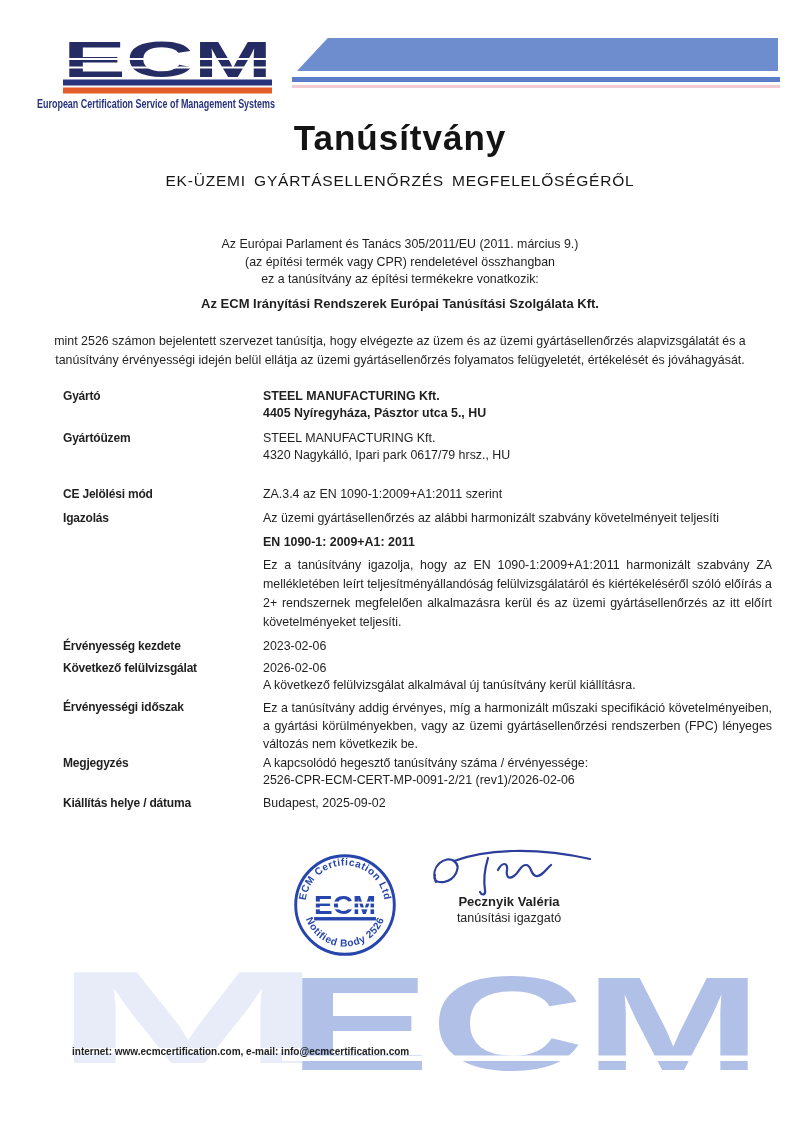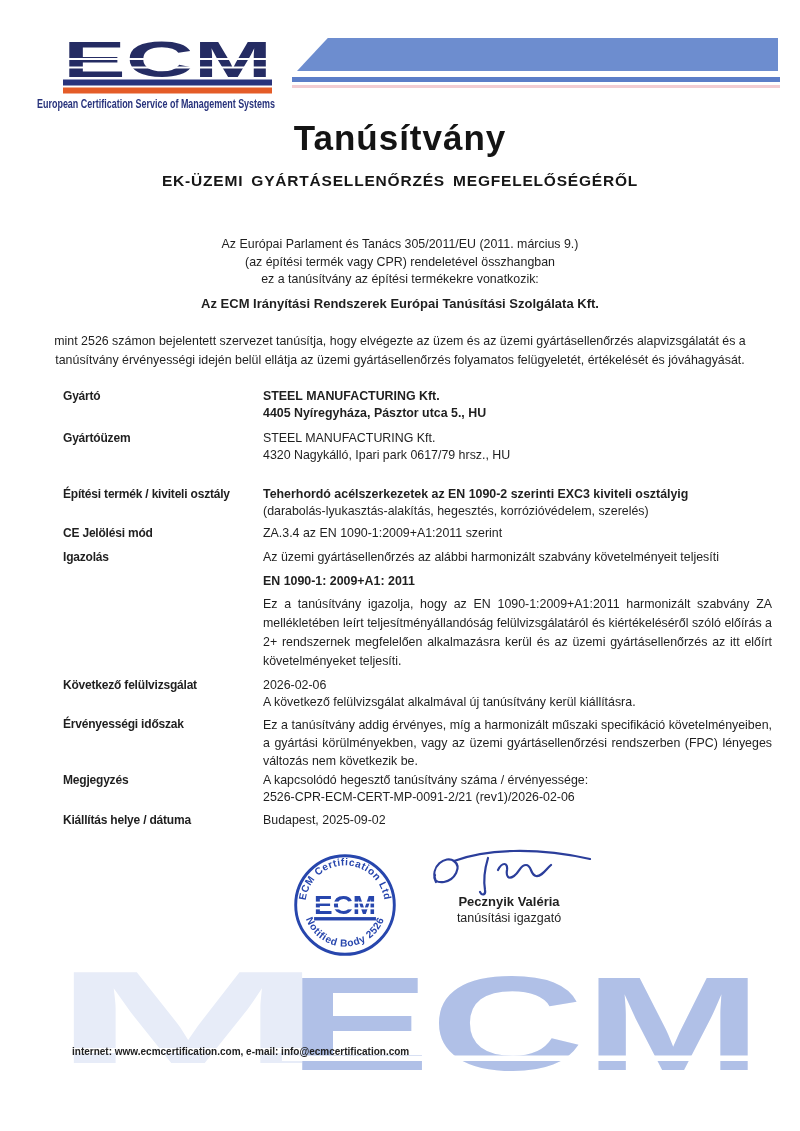--- a/index.html
+++ b/index.html
@@ -10,21 +10,21 @@
   svg text{font-family:"Liberation Sans",sans-serif;}
 
   
   .band{left:297px;top:38px;width:481px;height:33px;background:#6d8dcf;
         clip-path:polygon(6.4% 0,100% 0,100% 100%,0 100%);}
   .band-line{left:292px;top:77px;width:488px;height:5px;background:#5c7ec8;}
   .band-pink{left:292px;top:85px;width:488px;height:3px;background:#f2ccd2;}
 
   
   .title{top:118px;font-size:35px;font-weight:bold;color:#141414;letter-spacing:1px;}
-  .subtitle{top:172px;font-size:15.5px;font-weight:bold;color:#161616;letter-spacing:.8px;word-spacing:3px;}
+  .subtitle{top:172px;font-size:15.5px;font-weight:normal;color:#161616;letter-spacing:.8px;word-spacing:3px;}
   .certno{top:207px;font-size:14px;font-weight:bold;color:#161616;letter-spacing:.4px;}
   .intro{top:236px;font-size:12.4px;line-height:17.5px;}
   .issuer{top:295px;font-size:13px;font-weight:bold;line-height:18px;}
   .mandate{left:30px;top:332px;width:740px;text-align:center;font-size:12.4px;line-height:18.5px;}
 
   
   .fields{left:63px;top:388px;width:709px;font-size:12.4px;}
   .row{display:flex;}
   .row .label{width:200px;flex:none;font-weight:bold;font-size:12px;letter-spacing:-.2px;line-height:17px;}
   .row .value{flex:1;}
@@ -94,44 +94,43 @@
       </div>
 
       <div class="row" style="margin-bottom:22px;">
         <div class="label">Gyártóüzem</div>
         <div class="value">
           <div class="line">STEEL MANUFACTURING Kft.</div>
           <div class="line">4320 Nagykálló, Ipari park 0617/79 hrsz., HU</div>
         </div>
       </div>
 
-      <div class="row" style="margin-bottom:5px;">
-        <div class="label">Építési termék / kiviteli osztály</div>
-        <div class="value">
-          <div class="line b">Teherhordó acélszerkezetek az EN 1090-2 szerinti EXC3 kiviteli osztályig</div>
-          <div class="line">(darabolás-lyukasztás-alakítás, hegesztés, korrózióvédelem, szerelés)</div>
-        </div>
-      </div>
 
       <div class="row" style="margin-bottom:7px;">
         <div class="label">CE Jelölési mód</div>
         <div class="value">
           <div class="line">ZA.3.4 az EN 1090-1:2009+A1:2011 szerint</div>
         </div>
       </div>
 
       <div class="row" style="margin-bottom:6px;">
         <div class="label">Igazolás</div>
         <div class="value">
           <div class="line">Az üzemi gyártásellenőrzés az alábbi harmonizált szabvány követelményeit teljesíti</div>
           <div class="line b" style="margin-top:7px;">EN 1090-1: 2009+A1: 2011</div>
           <div class="para" style="margin-top:5px;">Ez a tanúsítvány igazolja, hogy az EN 1090-1:2009+A1:2011 harmonizált szabvány ZA mellékletében leírt teljesítményállandóság felülvizsgálatáról és kiértékeléséről szóló előírás a 2+ rendszernek megfelelően alkalmazásra kerül és az üzemi gyártásellenőrzés az itt előírt követelményeket teljesíti.</div>
         </div>
       </div>
 
+      <div class="row" style="margin-bottom:5px;">
+        <div class="label">Érvényesség kezdete</div>
+        <div class="value">
+          <div class="line">2023-02-06</div>
+        </div>
+      </div>
 
       <div class="row" style="margin-bottom:5px;">
         <div class="label">Következő felülvizsgálat</div>
         <div class="value">
           <div class="line">2026-02-06</div>
           <div class="line">A következő felülvizsgálat alkalmával új tanúsítvány kerül kiállításra.</div>
         </div>
       </div>
 
       <div class="row" style="margin-bottom:2px;">

